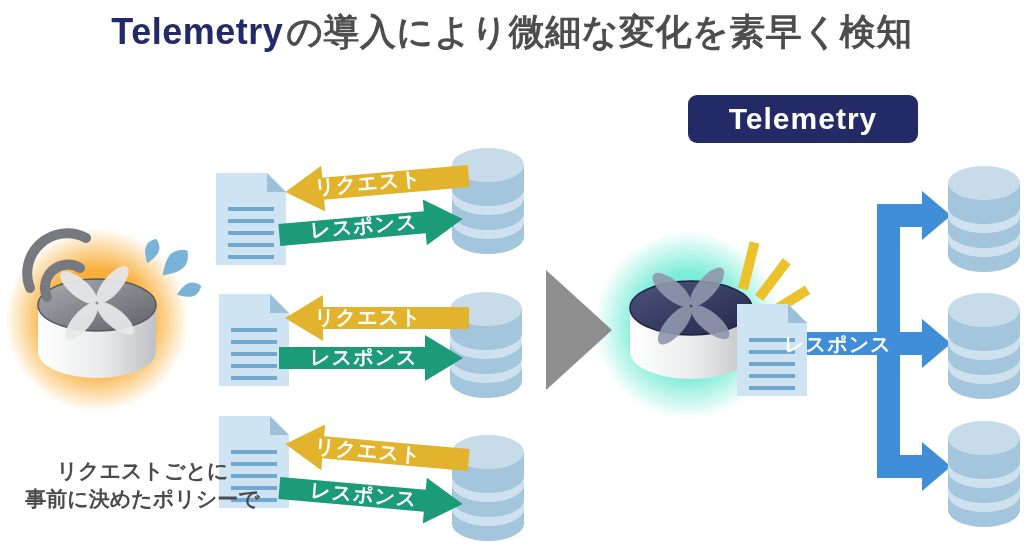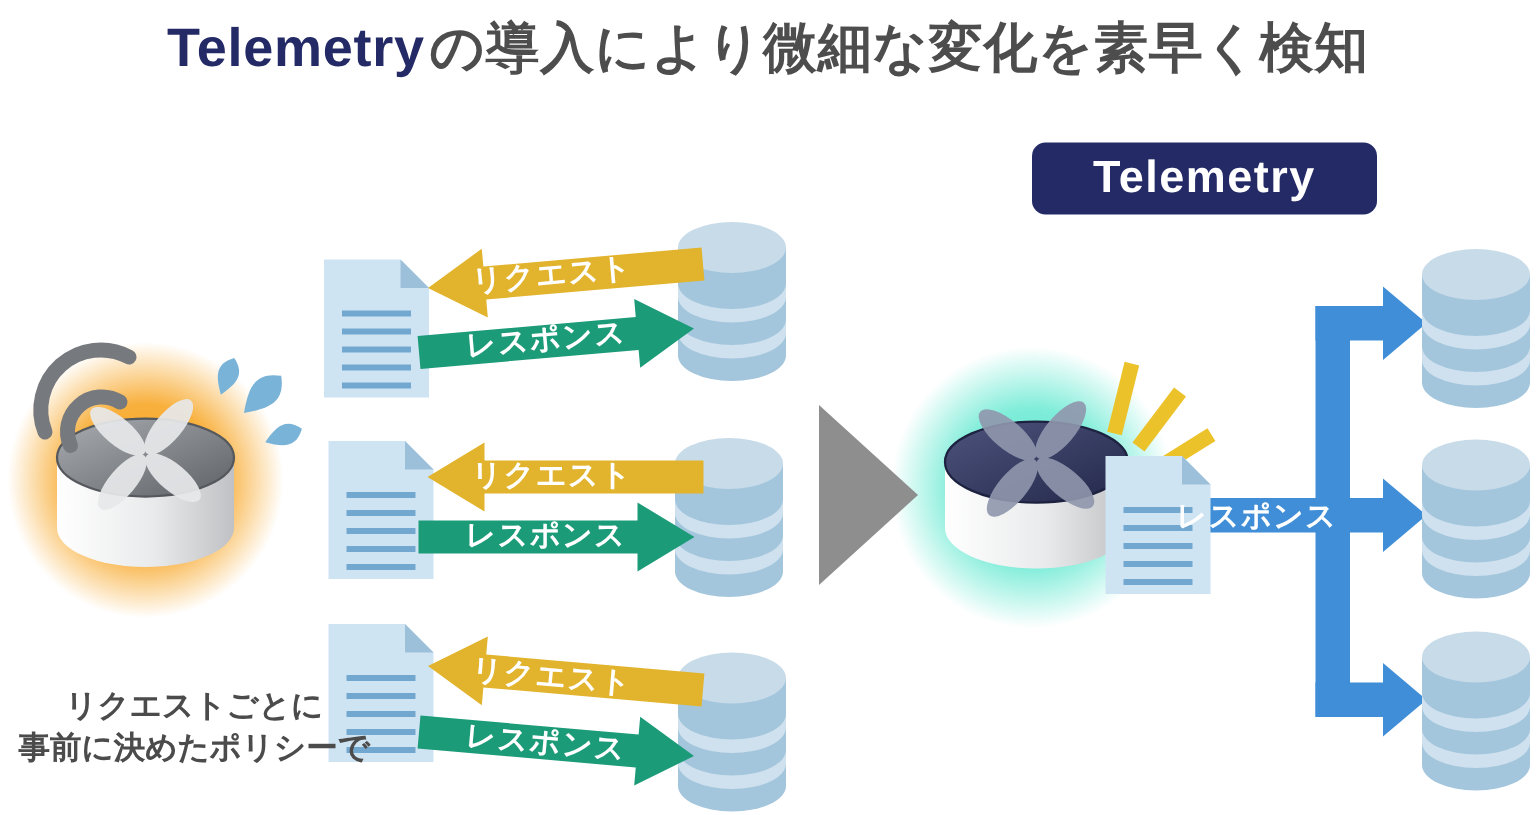--- a/index.html
+++ b/index.html
@@ -164,18 +164,18 @@
 
   <div class="overlay arrow-label" style="left:368px;top:183px;transform:translate(-50%,-50%) rotate(-5deg);">リクエスト</div>
   <div class="overlay arrow-label" style="left:364px;top:226px;transform:translate(-50%,-50%) rotate(-5deg);">レスポンス</div>
   <div class="overlay arrow-label" style="left:368px;top:317px;">リクエスト</div>
   <div class="overlay arrow-label" style="left:364px;top:357px;">レスポンス</div>
   <div class="overlay arrow-label" style="left:368px;top:451px;transform:translate(-50%,-50%) rotate(5deg);">リクエスト</div>
   <div class="overlay arrow-label" style="left:364px;top:495px;transform:translate(-50%,-50%) rotate(5deg);">レスポンス</div>
 
   <div class="overlay arrow-label" style="left:838px;top:344px;">レスポンス</div>
 
-  <div class="overlay caption" style="left:12px;top:457px;width:235px;">
+  <div class="overlay caption" style="left:25px;top:457px;width:235px;">
     <div>リクエストごとに</div>
     <div>事前に決めたポリシーで</div>
   </div>
 
 </div>
 
 </body></html>

